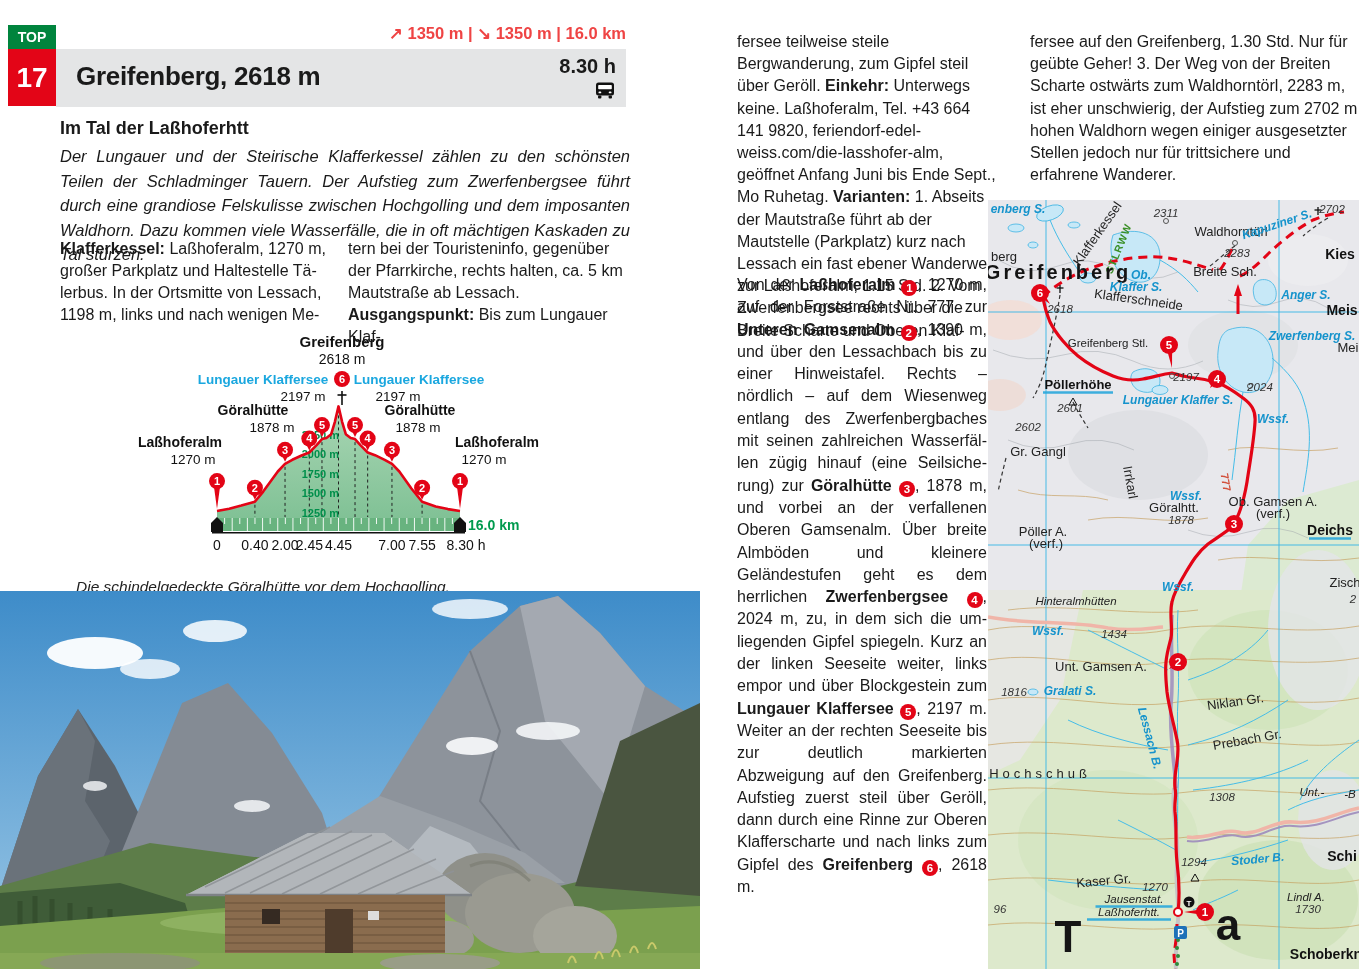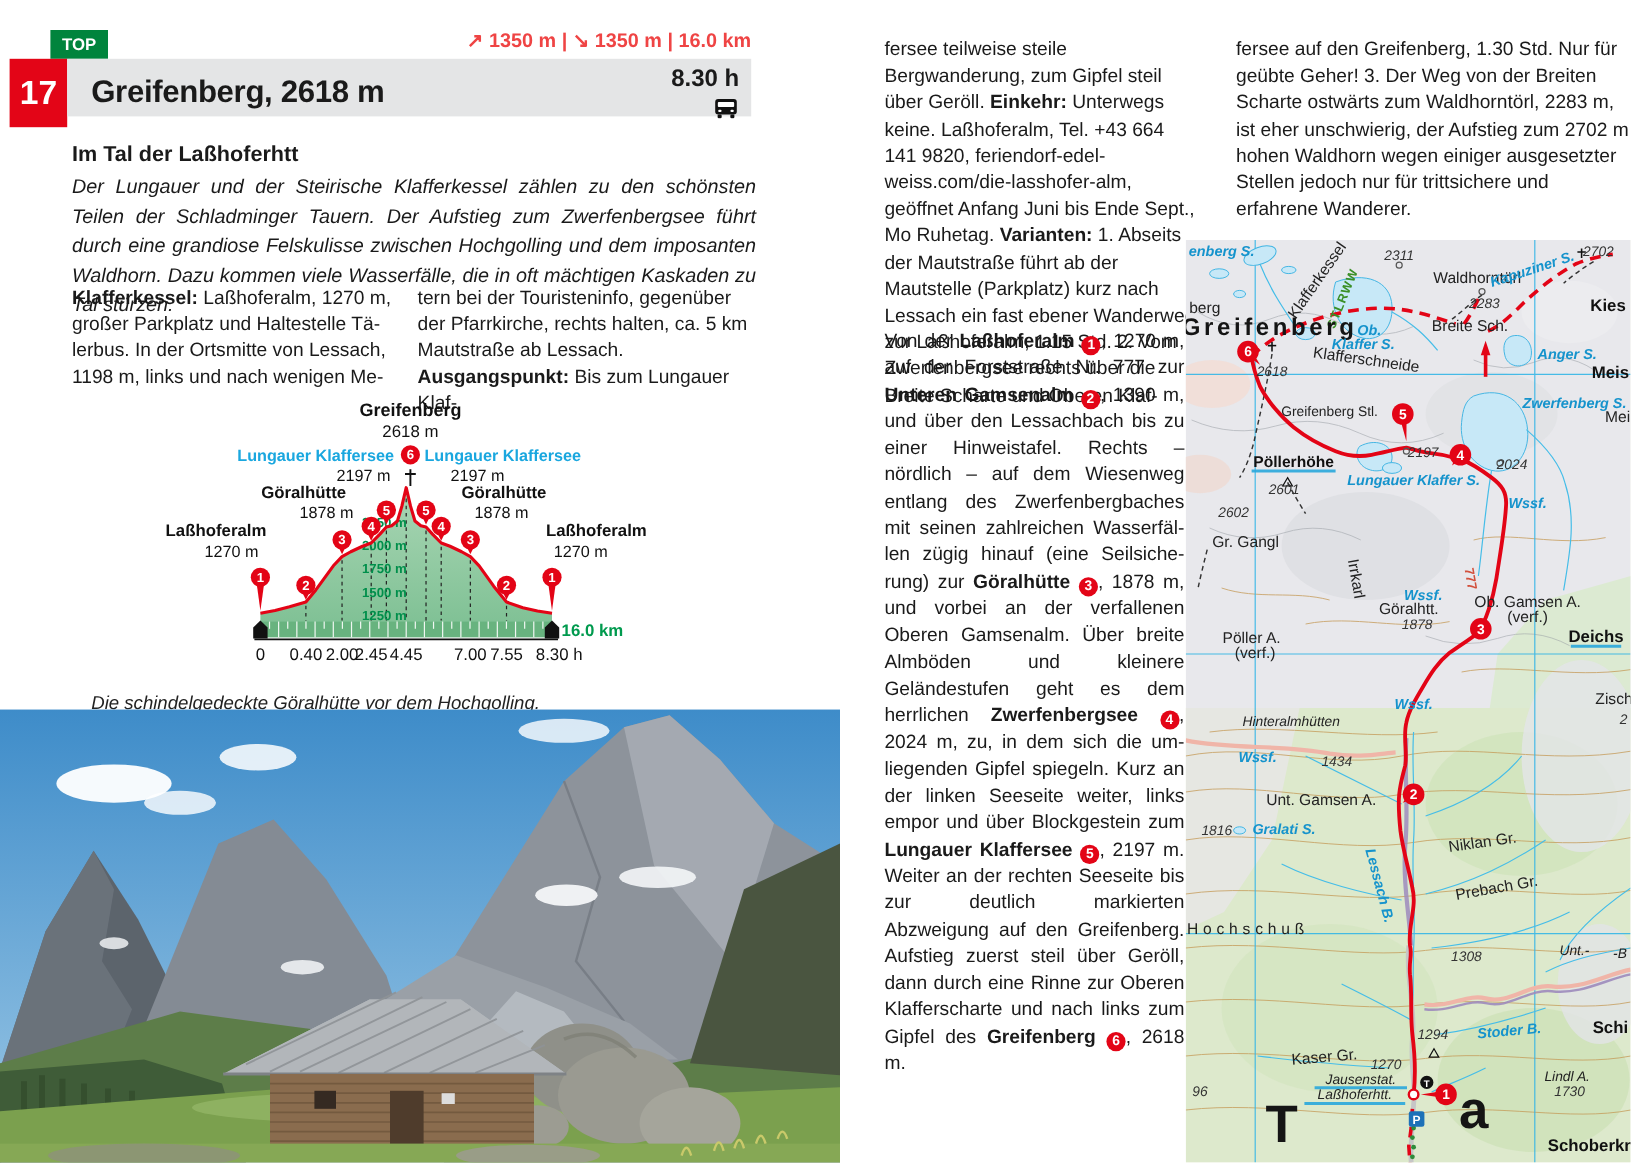--- a/index.html
+++ b/index.html
@@ -2,24 +2,24 @@
 <html><head>
 <meta charset="utf-8">
 <style>
   html,body{margin:0;padding:0;background:#fff;}
   .page{position:relative;width:1359px;height:969px;background:#fff;overflow:hidden;
         font-family:"Liberation Sans",sans-serif;color:#1a1a1a;}
   
   .stats-line{position:absolute;left:300px;top:24px;width:326px;text-align:right;
               font-size:16.5px;font-weight:700;color:#ef4444;}
   .top-badge{position:absolute;left:8px;top:25px;width:48px;height:24px;background:#00843d;
-             color:#fff;font-weight:700;font-size:14px;display:flex;align-items:center;justify-content:center;margin-left:34px;}
+             color:#fff;font-weight:700;font-size:14px;display:flex;align-items:center;justify-content:center;}
   .tour-number{position:absolute;left:8px;top:49px;width:48px;height:57px;background:#e30517;
                color:#fff;font-weight:700;font-size:28px;display:flex;align-items:center;justify-content:center;}
-  .title-bar{position:absolute;left:56px;top:49px;width:570px;height:48px;background:#e4e5e6;}
+  .title-bar{position:absolute;left:56px;top:49px;width:570px;height:58px;background:#e4e5e6;}
   .title-bar h1{margin:0;position:absolute;left:20px;top:12px;font-size:26px;letter-spacing:-0.3px;}
   .duration{position:absolute;right:10px;top:6px;font-size:20px;font-weight:700;}
   .bus-wrap{position:absolute;right:10px;top:33px;}
   
   .section-heading{position:absolute;left:60px;top:118px;margin:0;font-size:18px;font-weight:700;}
   .lead{position:absolute;left:60px;top:144px;width:570px;margin:0;font-size:16.5px;line-height:24.5px;
         font-style:italic;text-align:justify;}
   .info-col{position:absolute;top:238px;margin:0;font-size:16px;line-height:22px;hyphens:manual;}
   #info-col1{left:60px;width:282px;}
   #info-col2{left:348px;width:282px;}

